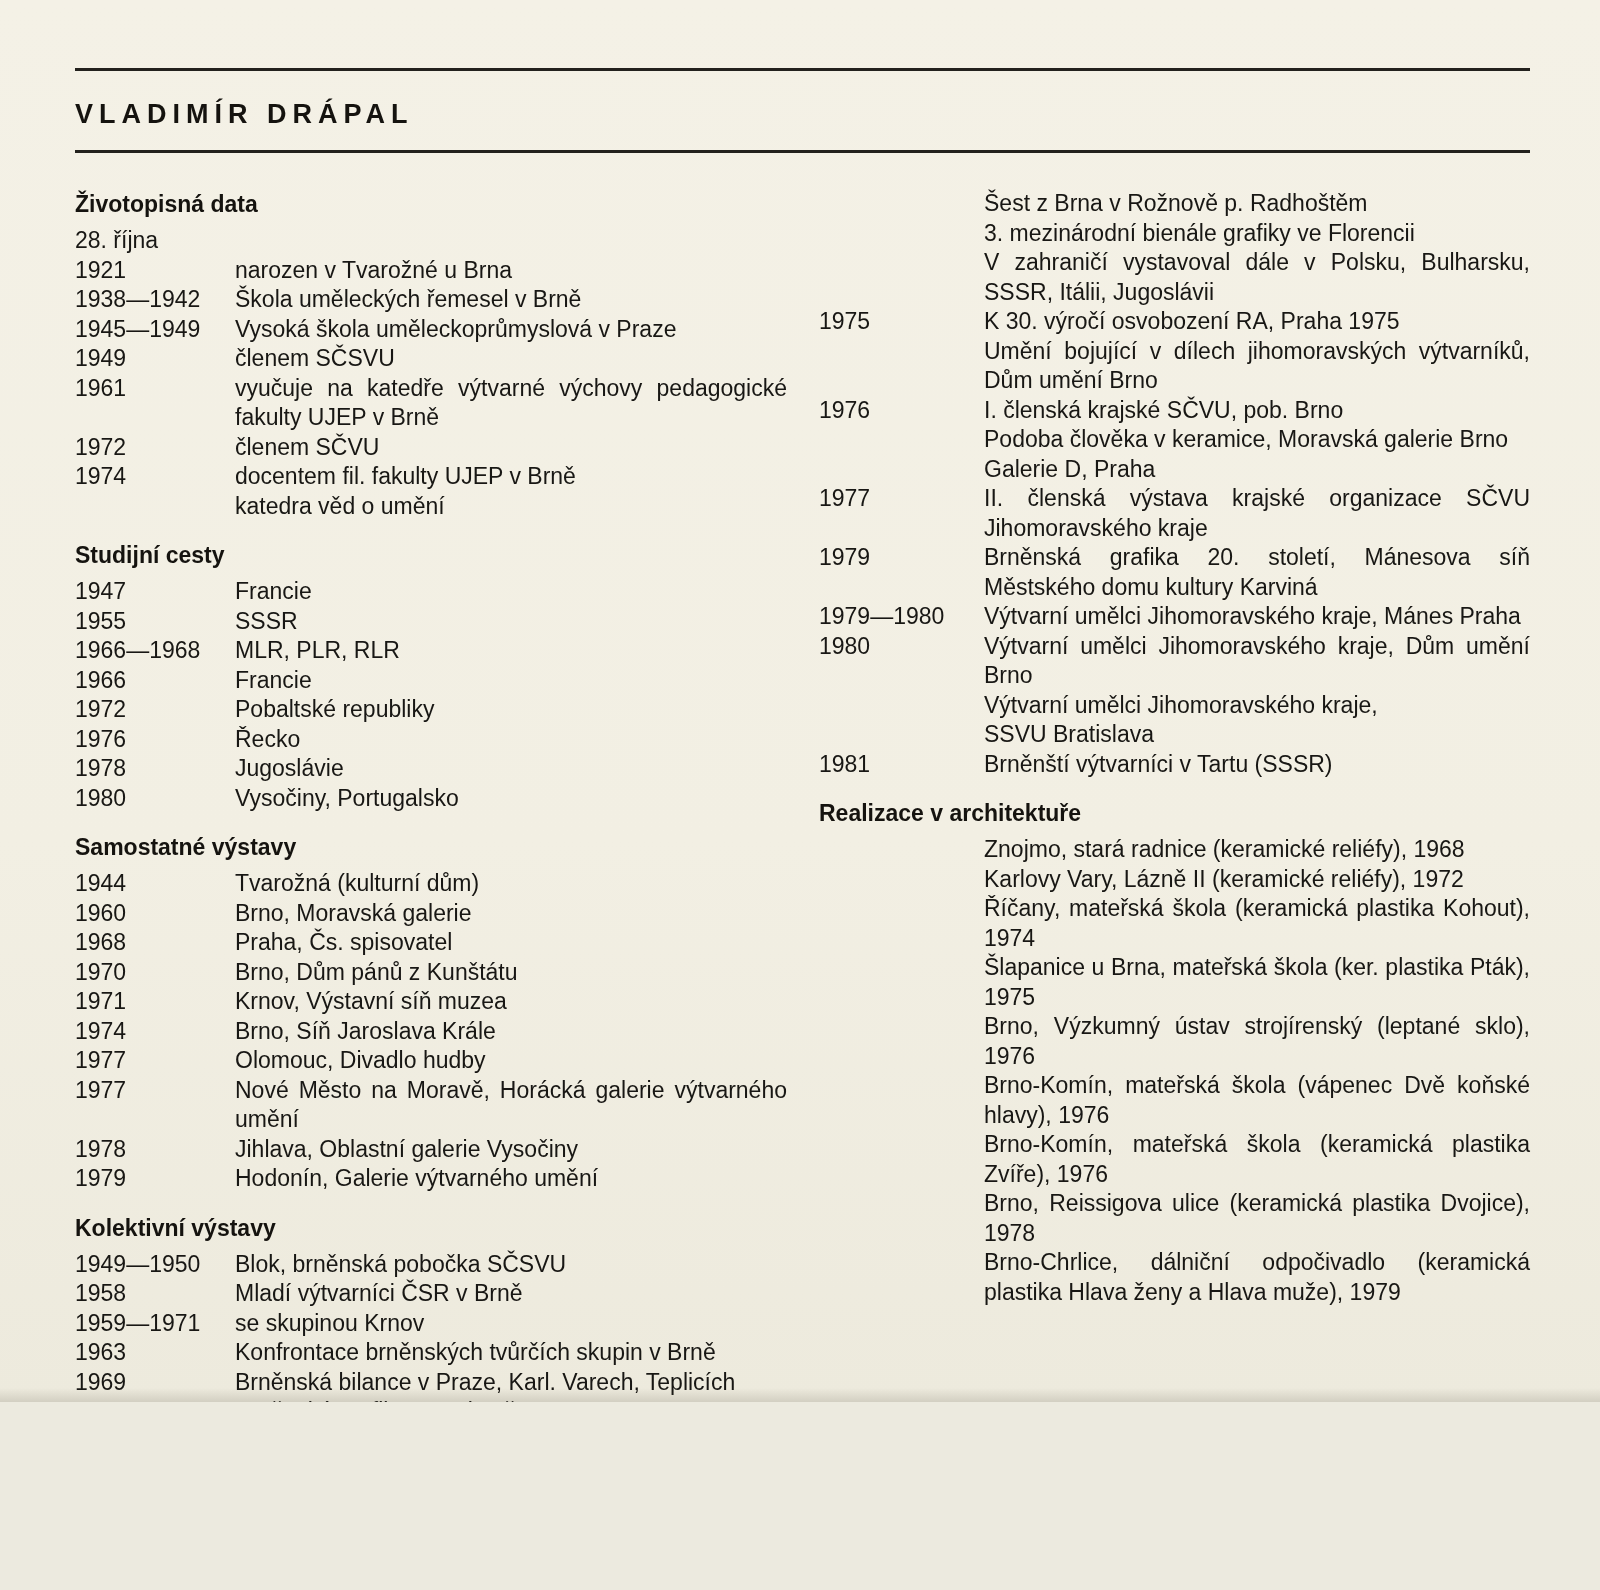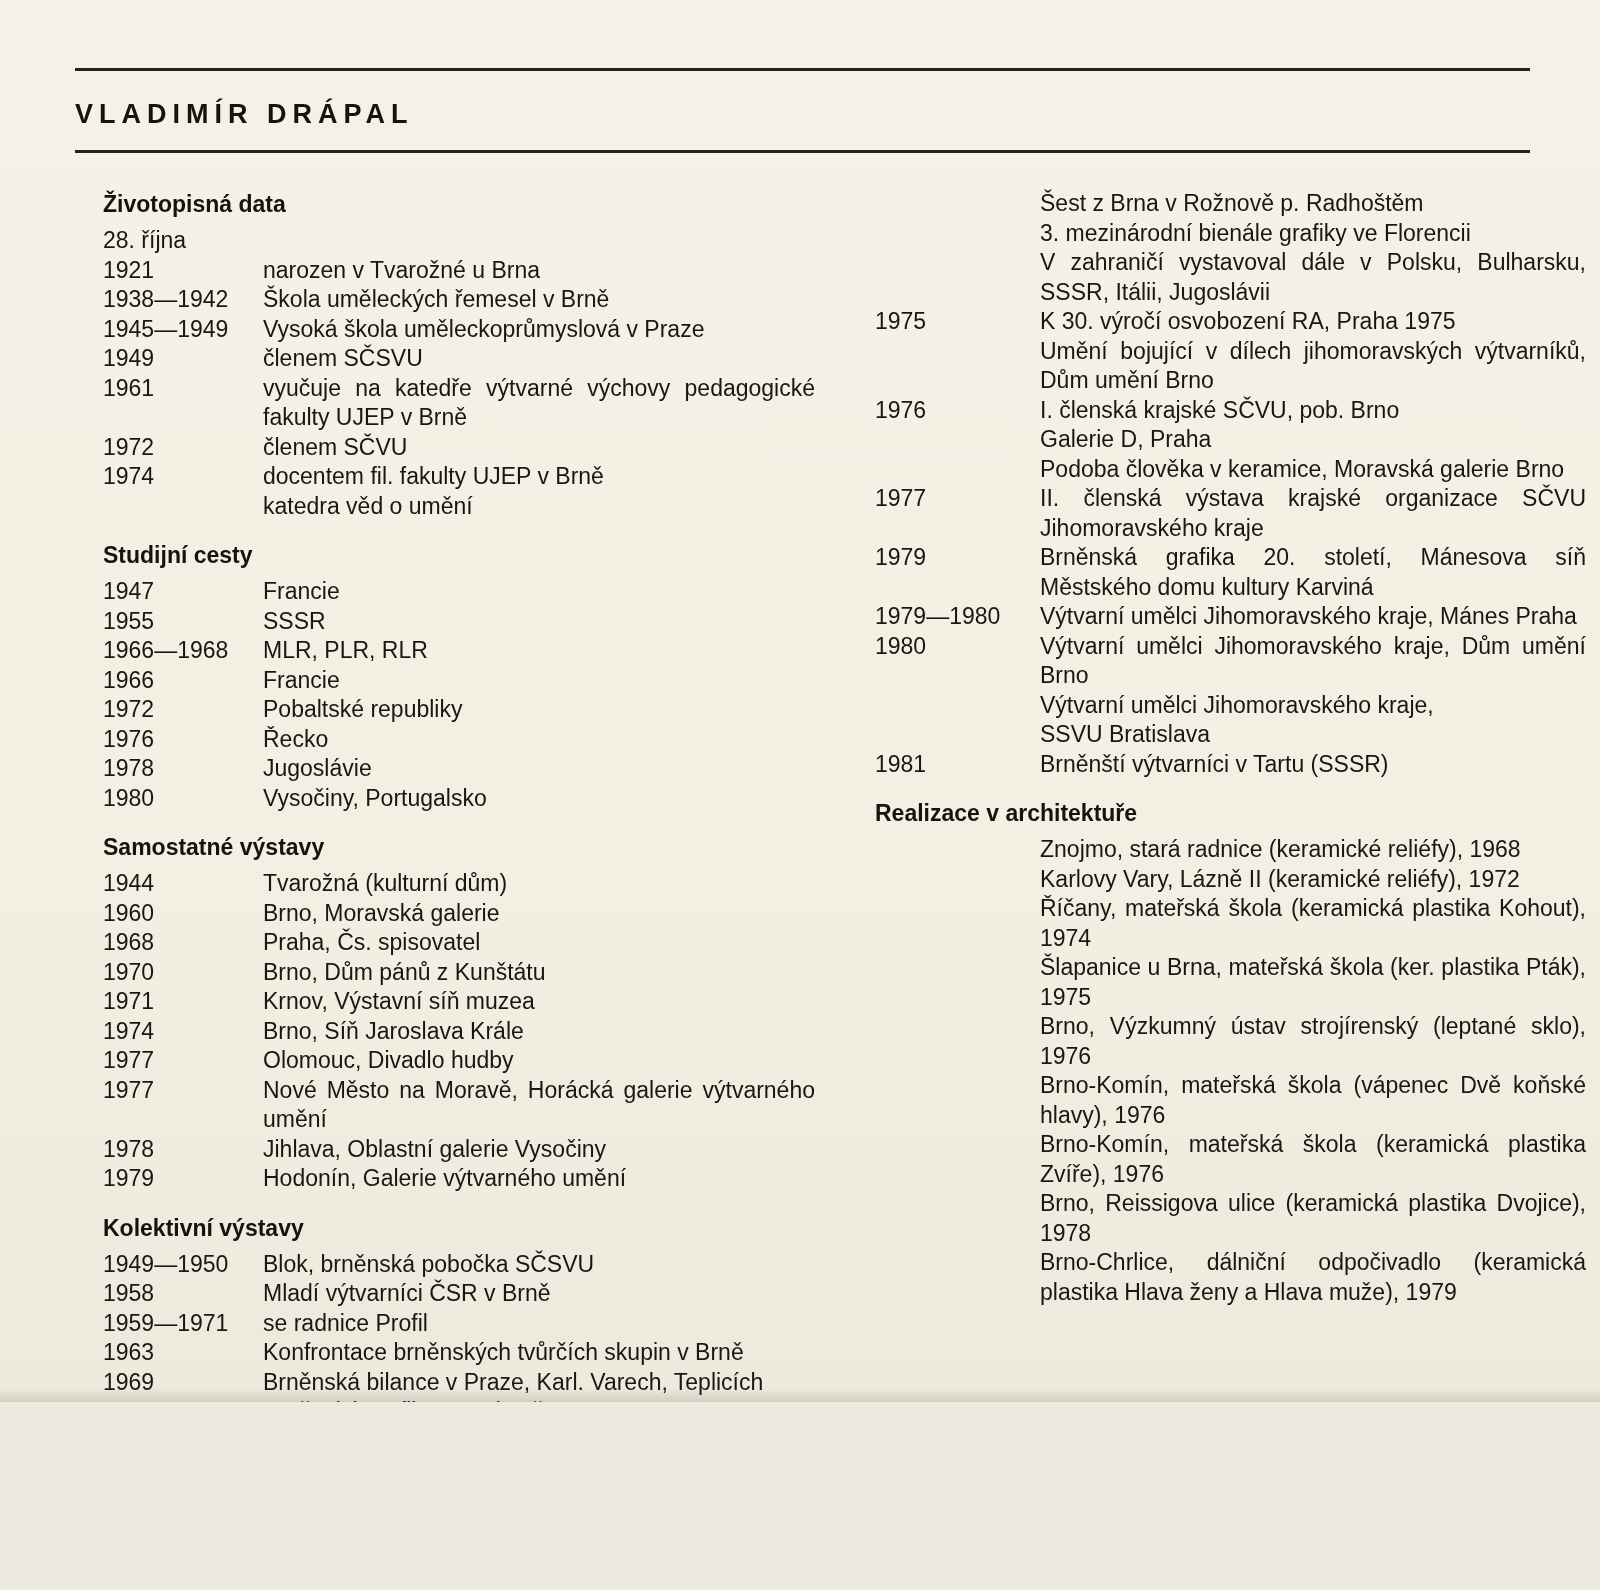--- a/index.html
+++ b/index.html
@@ -27,21 +27,21 @@
     font-size: 27px;
     font-weight: bold;
     letter-spacing: 6px;
     margin-bottom: 20px;
     color: #15130f;
   }
   .content {
     display: flex;
     gap: 32px;
   }
-  .col { flex: 0 0 auto; margin-left: 28px; }
+  .col { flex: 0 0 auto; }
   .col-left  { width: 712px; }
   .col-right { width: 711px; }
   section { margin-bottom: 19px; }
   section:last-child { margin-bottom: 0; }
   h2.section-heading {
     font-size: 23px;
     font-weight: bold;
     line-height: 30px;
     margin-bottom: 7px;
     color: #15130f;
@@ -199,21 +199,21 @@
           <div class="row">
             <span class="year">1949—1950</span>
             <span class="text">Blok, brněnská pobočka SČSVU</span>
           </div>
           <div class="row">
             <span class="year">1958</span>
             <span class="text">Mladí výtvarníci ČSR v Brně</span>
           </div>
           <div class="row">
             <span class="year">1959—1971</span>
-            <span class="text">se radnice Profil</span>
+            <span class="text">se skupinou Krnov</span>
           </div>
           <div class="row">
             <span class="year">1963</span>
             <span class="text">Konfrontace brněnských tvůrčích skupin v Brně</span>
           </div>
           <div class="row">
             <span class="year">1969</span>
             <span class="text">Brněnská bilance v Praze, Karl. Varech, Teplicích</span>
           </div>
           <div class="row">
@@ -243,25 +243,25 @@
           <div class="row">
             <span class="year"></span>
             <span class="text">Umění bojující v dílech jihomoravských výtvarníků, Dům umění Brno</span>
           </div>
           <div class="row">
             <span class="year">1976</span>
             <span class="text">I. členská krajské SČVU, pob. Brno</span>
           </div>
           <div class="row">
             <span class="year"></span>
+            <span class="text">Podoba člověka v keramice, Moravská galerie Brno</span>
+          </div>
+          <div class="row">
+            <span class="year"></span>
             <span class="text">Galerie D, Praha</span>
-          </div>
-          <div class="row">
-            <span class="year"></span>
-            <span class="text">Podoba člověka v keramice, Moravská galerie Brno</span>
           </div>
           <div class="row">
             <span class="year">1977</span>
             <span class="text">II. členská výstava krajské organizace SČVU Jihomoravského kraje</span>
           </div>
           <div class="row">
             <span class="year">1979</span>
             <span class="text">Brněnská grafika 20. století, Mánesova síň Městského domu kultury Karviná</span>
           </div>
           <div class="row">

